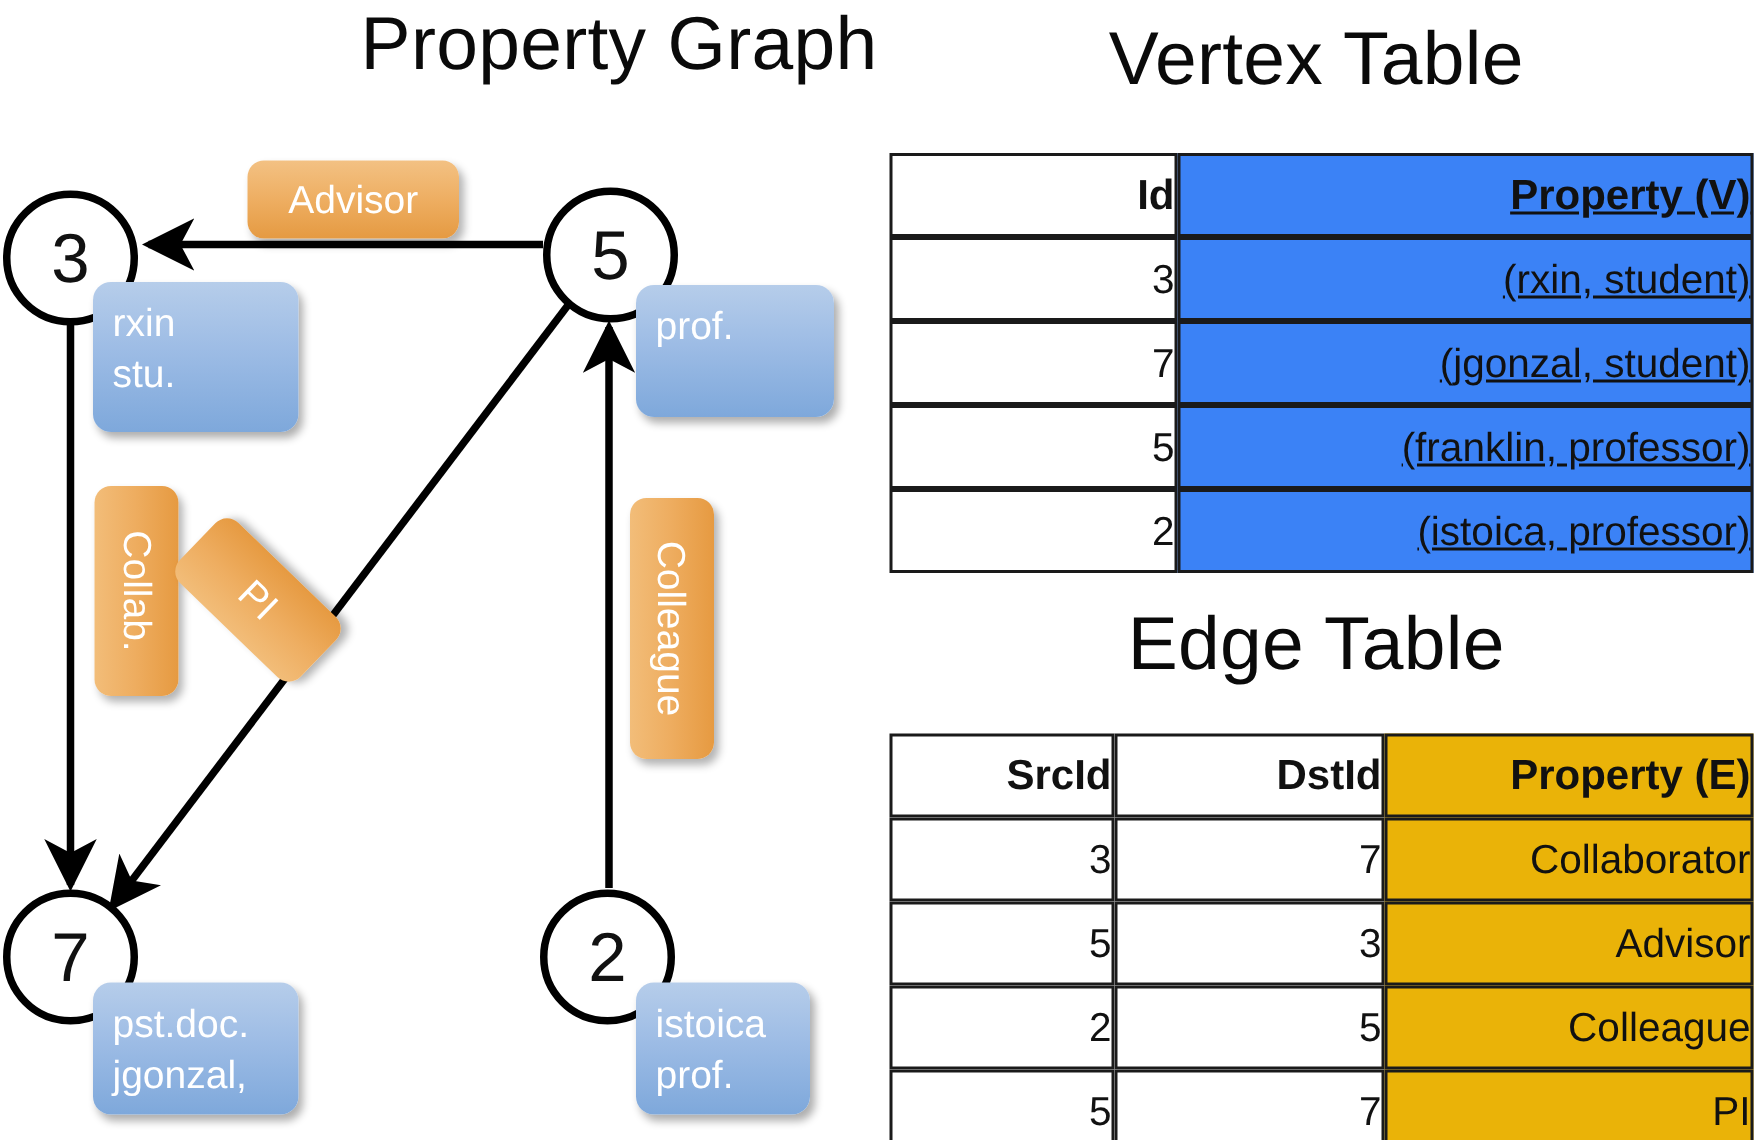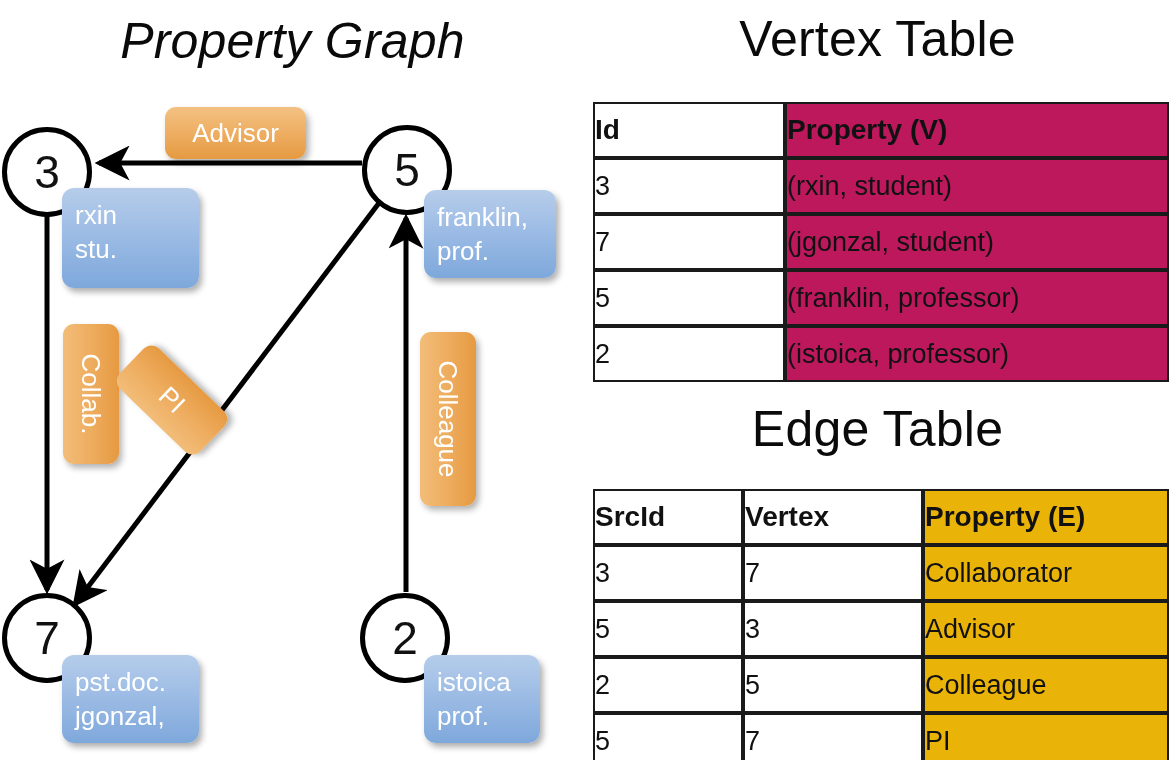--- a/index.html
+++ b/index.html
@@ -3,21 +3,21 @@
 <meta charset="utf-8">
 <style>
   html,body{margin:0;padding:0;background:#ffffff;}
   body{width:1170px;height:760px;overflow:hidden;
        font-family:"Liberation Sans","DejaVu Sans",sans-serif;color:#000;}
   #root{position:relative;width:1170px;height:760px;}
 
   
   .title{position:absolute;font-weight:400;color:#0a0a0a;
          letter-spacing:.2px;white-space:nowrap;font-size:50px;line-height:1;}
-  #title-graph{left:0;top:16px;width:585px;text-align:center;font-style:italic;}
+  #title-graph{left:0;top:4px;width:585px;text-align:right;}
   #title-vertex{left:585px;top:14px;width:585px;text-align:center;}
   #title-edge{left:585px;top:404px;width:585px;text-align:center;}
 
   
   #graph{position:absolute;left:0;top:0;width:585px;height:760px;}
   #edges{position:absolute;left:0;top:0;width:585px;height:760px;}
 
   .node{position:absolute;width:90px;height:90px;border:5px solid #000;
         border-radius:50%;background:#fff;box-sizing:border-box;
         display:flex;align-items:center;justify-content:center;
@@ -34,25 +34,25 @@
          box-shadow:3px 4px 6px rgba(0,0,0,.30);
          color:#ffffff;z-index:5;
          display:flex;align-items:center;justify-content:center;}
   .eprop span{font-size:26px;line-height:1;white-space:nowrap;display:block;}
   .eprop.horiz{background:linear-gradient(180deg,#f3c183 0%,#eeae62 50%,#e59a42 100%);}
   .eprop.vert span{transform:rotate(90deg);}
 
   
   .tbl{position:absolute;border-collapse:separate;border-spacing:0;
        table-layout:fixed;}
-  .tbl td{border:2px solid #1a1a1a;text-align:left;font-size:27px;
+  .tbl td{border:2px solid #1a1a1a;text-align:right;font-size:27px;
           color:#111;padding:0;height:52px;vertical-align:middle;
           background:#ffffff;}
   .tbl td.hdr{font-weight:bold;font-size:28px;}
-  .tbl td.vfill{background:#be185d;}
+  .tbl td.vfill{background:#3b82f6;text-decoration:underline;}
   .tbl td.efill{background:#eab308;}
 
   #vertex-table{left:593px;top:102px;width:576px;}
   #edge-table{left:593px;top:489px;width:576px;}
 </style>
 </head>
 <body>
 
 <div id="root">
 
@@ -82,21 +82,20 @@
     <div class="node" style="left:362px;top:125px">5</div>
     <div class="node" style="left:2px;top:593px">7</div>
     <div class="node" style="left:360px;top:593px">2</div>
 
     <div class="vprop" style="left:62px;top:188px;width:137px;height:100px">
       <div>rxin</div>
       <div>stu.</div>
     </div>
 
     <div class="vprop" style="left:424px;top:190px;width:132px;height:88px">
-      <div>franklin,</div>
       <div>prof.</div>
     </div>
 
     <div class="vprop" style="left:62px;top:655px;width:137px;height:88px">
       <div>pst.doc.</div>
       <div>jgonzal,</div>
     </div>
 
     <div class="vprop" style="left:424px;top:655px;width:116px;height:88px">
       <div>istoica</div>
@@ -152,21 +151,21 @@
 
   <table class="tbl" id="edge-table">
     <colgroup>
         <col style="width:150px">
         <col style="width:180px">
         <col style="width:246px">
       </colgroup>
     <tbody>
       <tr>
         <td class="hdr">SrcId</td>
-        <td class="hdr">Vertex</td>
+        <td class="hdr">DstId</td>
         <td class="hdr efill">Property (E)</td>
       </tr>
       <tr>
         <td>3</td>
         <td>7</td>
         <td class="efill">Collaborator</td>
       </tr>
       <tr>
         <td>5</td>
         <td>3</td>

